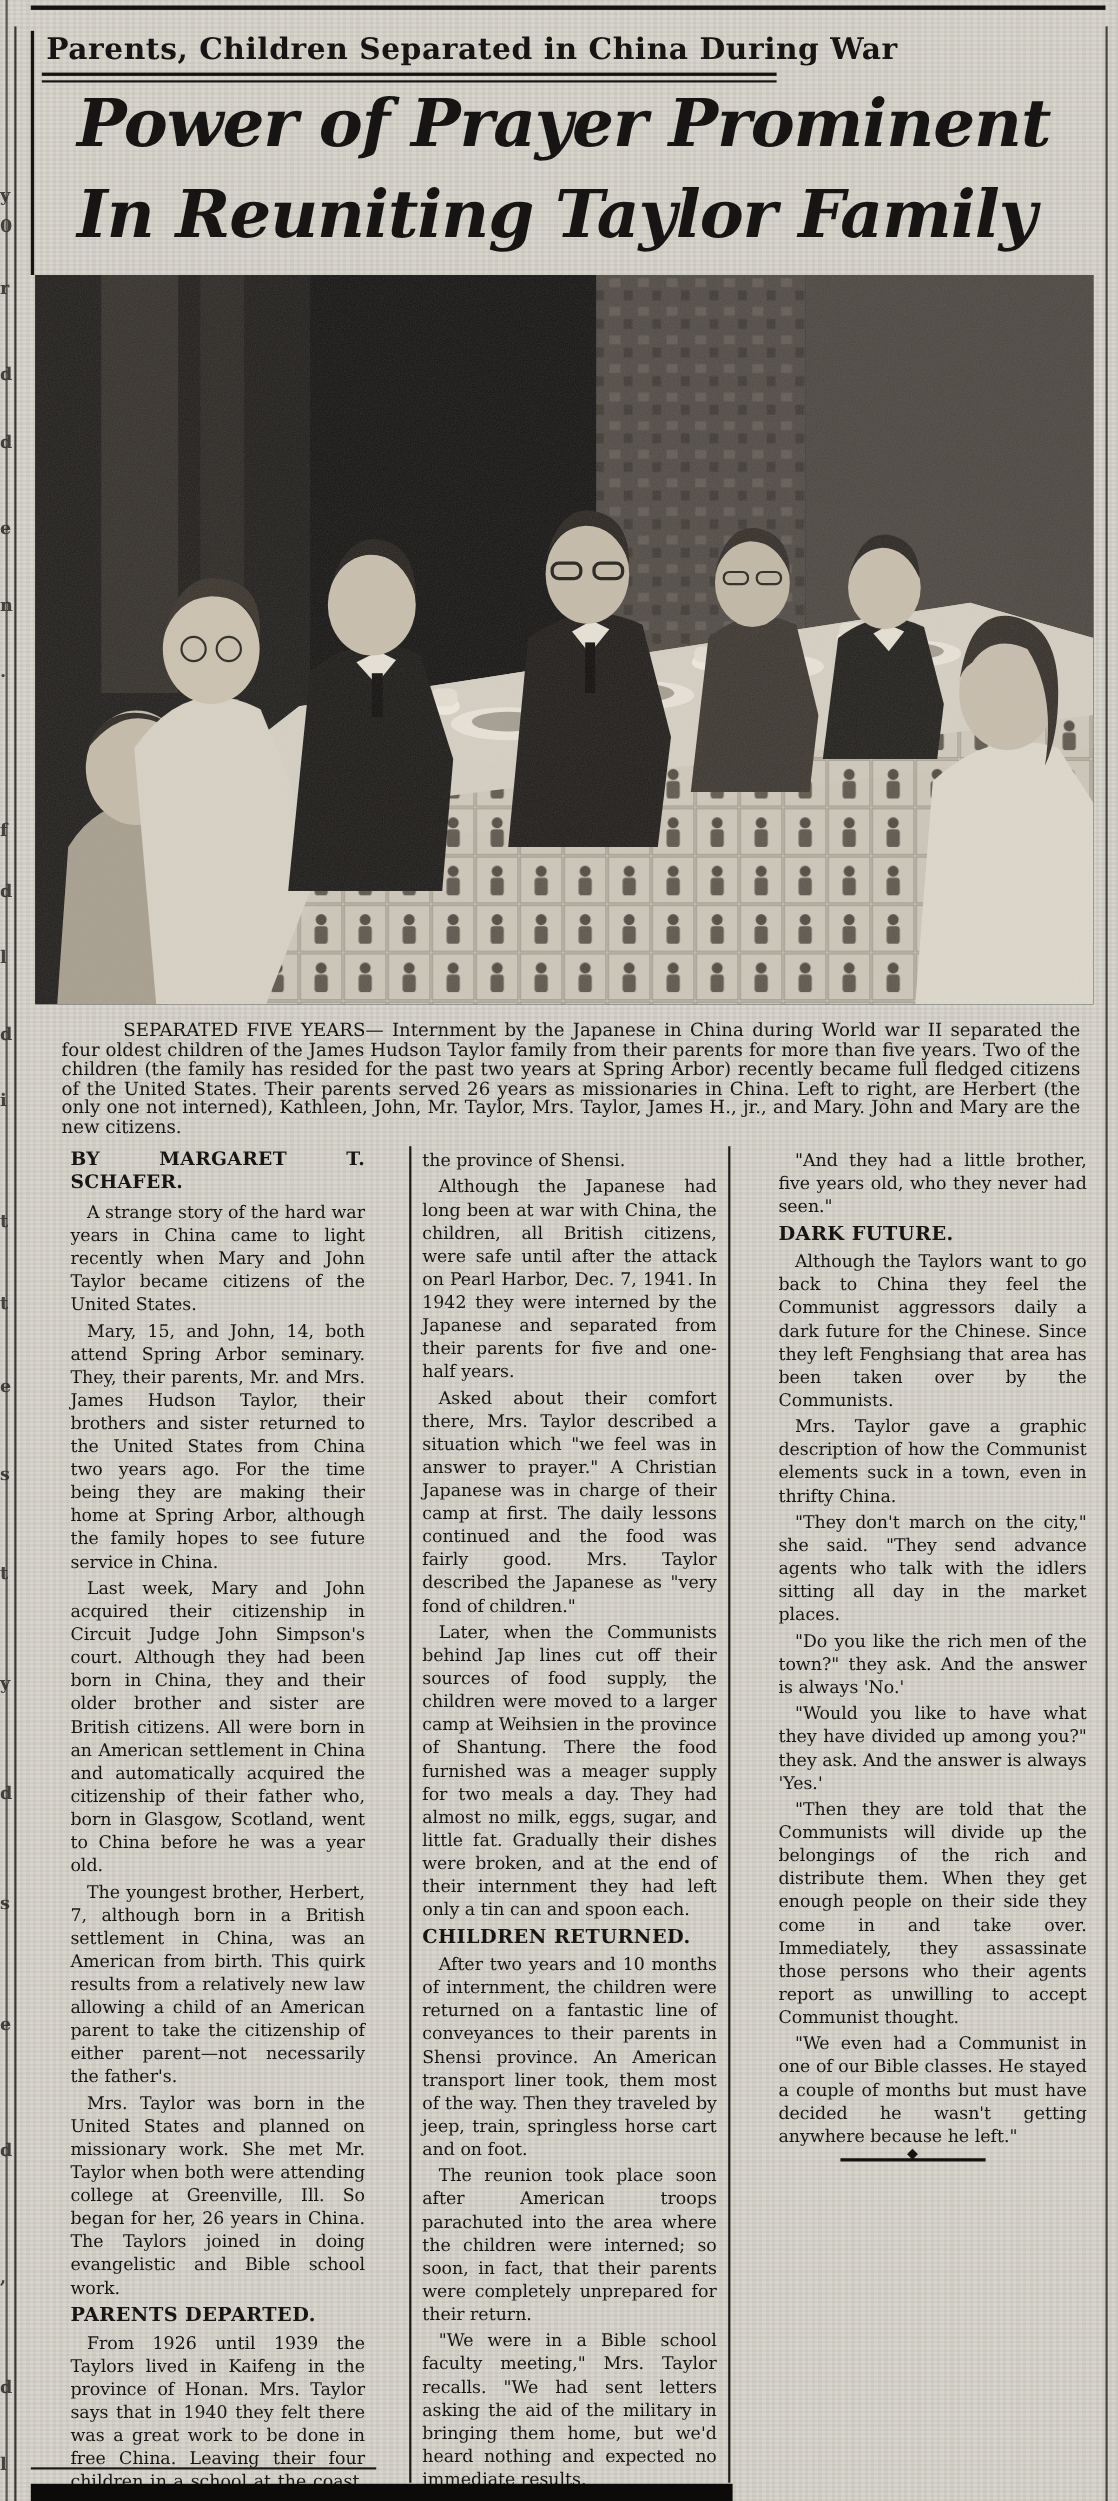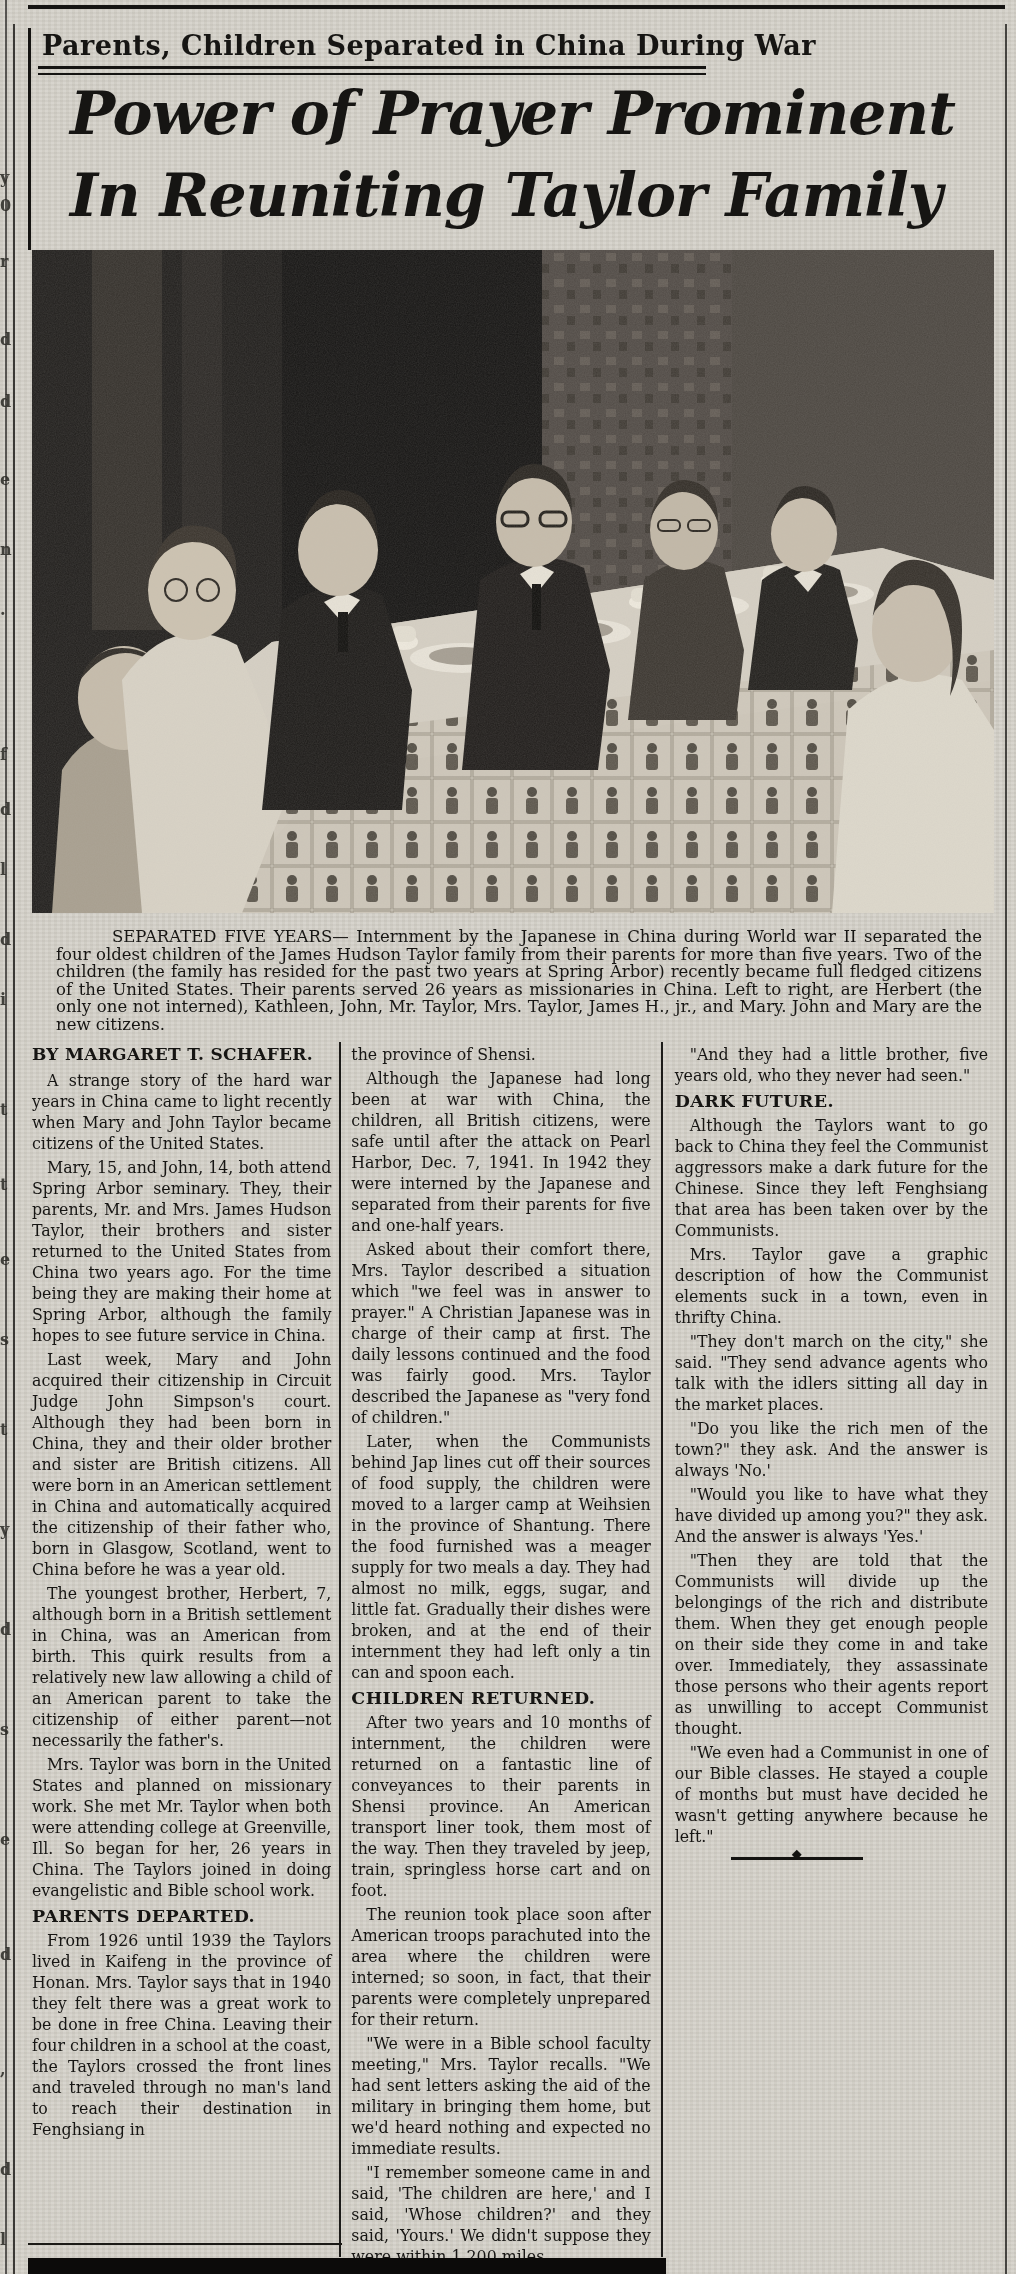--- a/index.html
+++ b/index.html
@@ -16,21 +16,21 @@
   .margin-frag{position:absolute;left:0;width:22px;font:bold 16px "DejaVu Serif",serif;color:#2a2924;opacity:.85;}
   .kicker{position:absolute;left:42px;top:30px;font-weight:bold;font-size:27px;letter-spacing:.5px;white-space:nowrap;}
   .kicker-rule{position:absolute;left:38px;top:66px;width:668px;height:4px;border-top:3px solid #151412;border-bottom:2px solid #151412;}
   .headline{position:absolute;left:40px;width:960px;font-style:italic;font-weight:bold;font-size:60px;letter-spacing:-1px;white-space:nowrap;margin-left:30px;}
   .hl1{top:78px;}
   .hl2{top:160px;}
   .photo{position:absolute;left:32px;top:250px;width:962px;height:663px;background:#23211f;}
   .photo svg{display:block;width:100%;height:100%;}
   .caption{position:absolute;left:56px;top:928px;width:926px;font-weight:normal;font-size:16.5px;line-height:17.6px;text-align:justify;text-indent:56px;}
   .columns{position:absolute;left:30px;top:1042px;width:976px;height:1215px;display:flex;}
-  .col{box-sizing:border-box;font-size:15.8px;line-height:21px;text-align:justify;}
+  .col{box-sizing:border-box;font-size:15.8px;line-height:21px;text-align:justify;margin-left:32px;}
   .col1{width:310px;padding:2px 8px 0 2px;}
   .col2{width:324px;padding:2px 10px 4px 10px;border-left:2px solid #1c1b19;border-right:2px solid #1c1b19;}
   .col3{width:344px;padding:2px 18px 0 12px;}
   .col p.par{margin:0 0 3px 0;text-indent:15px;}
   .col p.flush{text-indent:0;}
   .col p.byline{margin:0 0 5px 0;font-weight:bold;font-size:17px;letter-spacing:.3px;}
   .col h3.subhead{margin:5px 0 3px 0;font-size:17.5px;letter-spacing:.4px;text-align:left;}
   .endmark{position:relative;margin:10px 0 0 56px;width:132px;height:3px;background:#141311;}
   .endmark .diamond{position:absolute;left:50%;top:-10px;transform:translateX(-50%);font-size:13px;color:#141311;line-height:13px;}
   .bottom-thin{position:absolute;left:28px;top:2243px;width:314px;height:2px;background:#1a1915;}
@@ -201,21 +201,21 @@
         <h3 class="subhead">CHILDREN RETURNED.</h3>
         <p class="par">After two years and 10 months of internment, the children were returned on a fantastic line of conveyances to their parents in Shensi province. An American transport liner took, them most of the way. Then they traveled by jeep, train, springless horse cart and on foot.</p>
         <p class="par">The reunion took place soon after American troops parachuted into the area where the children were interned; so soon, in fact, that their parents were completely unprepared for their return.</p>
         <p class="par">"We were in a Bible school faculty meeting," Mrs. Taylor recalls. "We had sent letters asking the aid of the military in bringing them home, but we'd heard nothing and expected no immediate results.</p>
         <p class="par">"I remember someone came in and said, 'The children are here,' and I said, 'Whose children?' and they said, 'Yours.' We didn't suppose they were within 1,200 miles.</p>
         <p class="par">"They were very thin, and muddy from head to foot. They had removed their only pairs of shoes to walk home through the mud. Kathleen's 'best' dress was a 12-year-old size for a 17-year-old girl.</p>
       </div>
     <div class="col col3">
         <p class="par">"And they had a little brother, five years old, who they never had seen."</p>
         <h3 class="subhead">DARK FUTURE.</h3>
-        <p class="par">Although the Taylors want to go back to China they feel the Communist aggressors make a dark future for the Chinese. Since they left Fenghsiang that area has been taken over by the Communists.</p>
+        <p class="par">Although the Taylors want to go back to China they feel the Communist aggressors daily a dark future for the Chinese. Since they left Fenghsiang that area has been taken over by the Communists.</p>
         <p class="par">Mrs. Taylor gave a graphic description of how the Communist elements suck in a town, even in thrifty China.</p>
         <p class="par">"They don't march on the city," she said. "They send advance agents who talk with the idlers sitting all day in the market places.</p>
         <p class="par">"Do you like the rich men of the town?" they ask. And the answer is always 'No.'</p>
         <p class="par">"Would you like to have what they have divided up among you?" they ask. And the answer is always 'Yes.'</p>
         <p class="par">"Then they are told that the Communists will divide up the belongings of the rich and distribute them. When they get enough people on their side they come in and take over. Immediately, they assassinate those persons who their agents report as unwilling to accept Communist thought.</p>
         <p class="par">"We even had a Communist in one of our Bible classes. He stayed a couple of months but must have decided he wasn't getting anywhere because he left."</p>
         <div class="endmark">
           <span class="diamond">◆</span>
         </div>
       </div>

